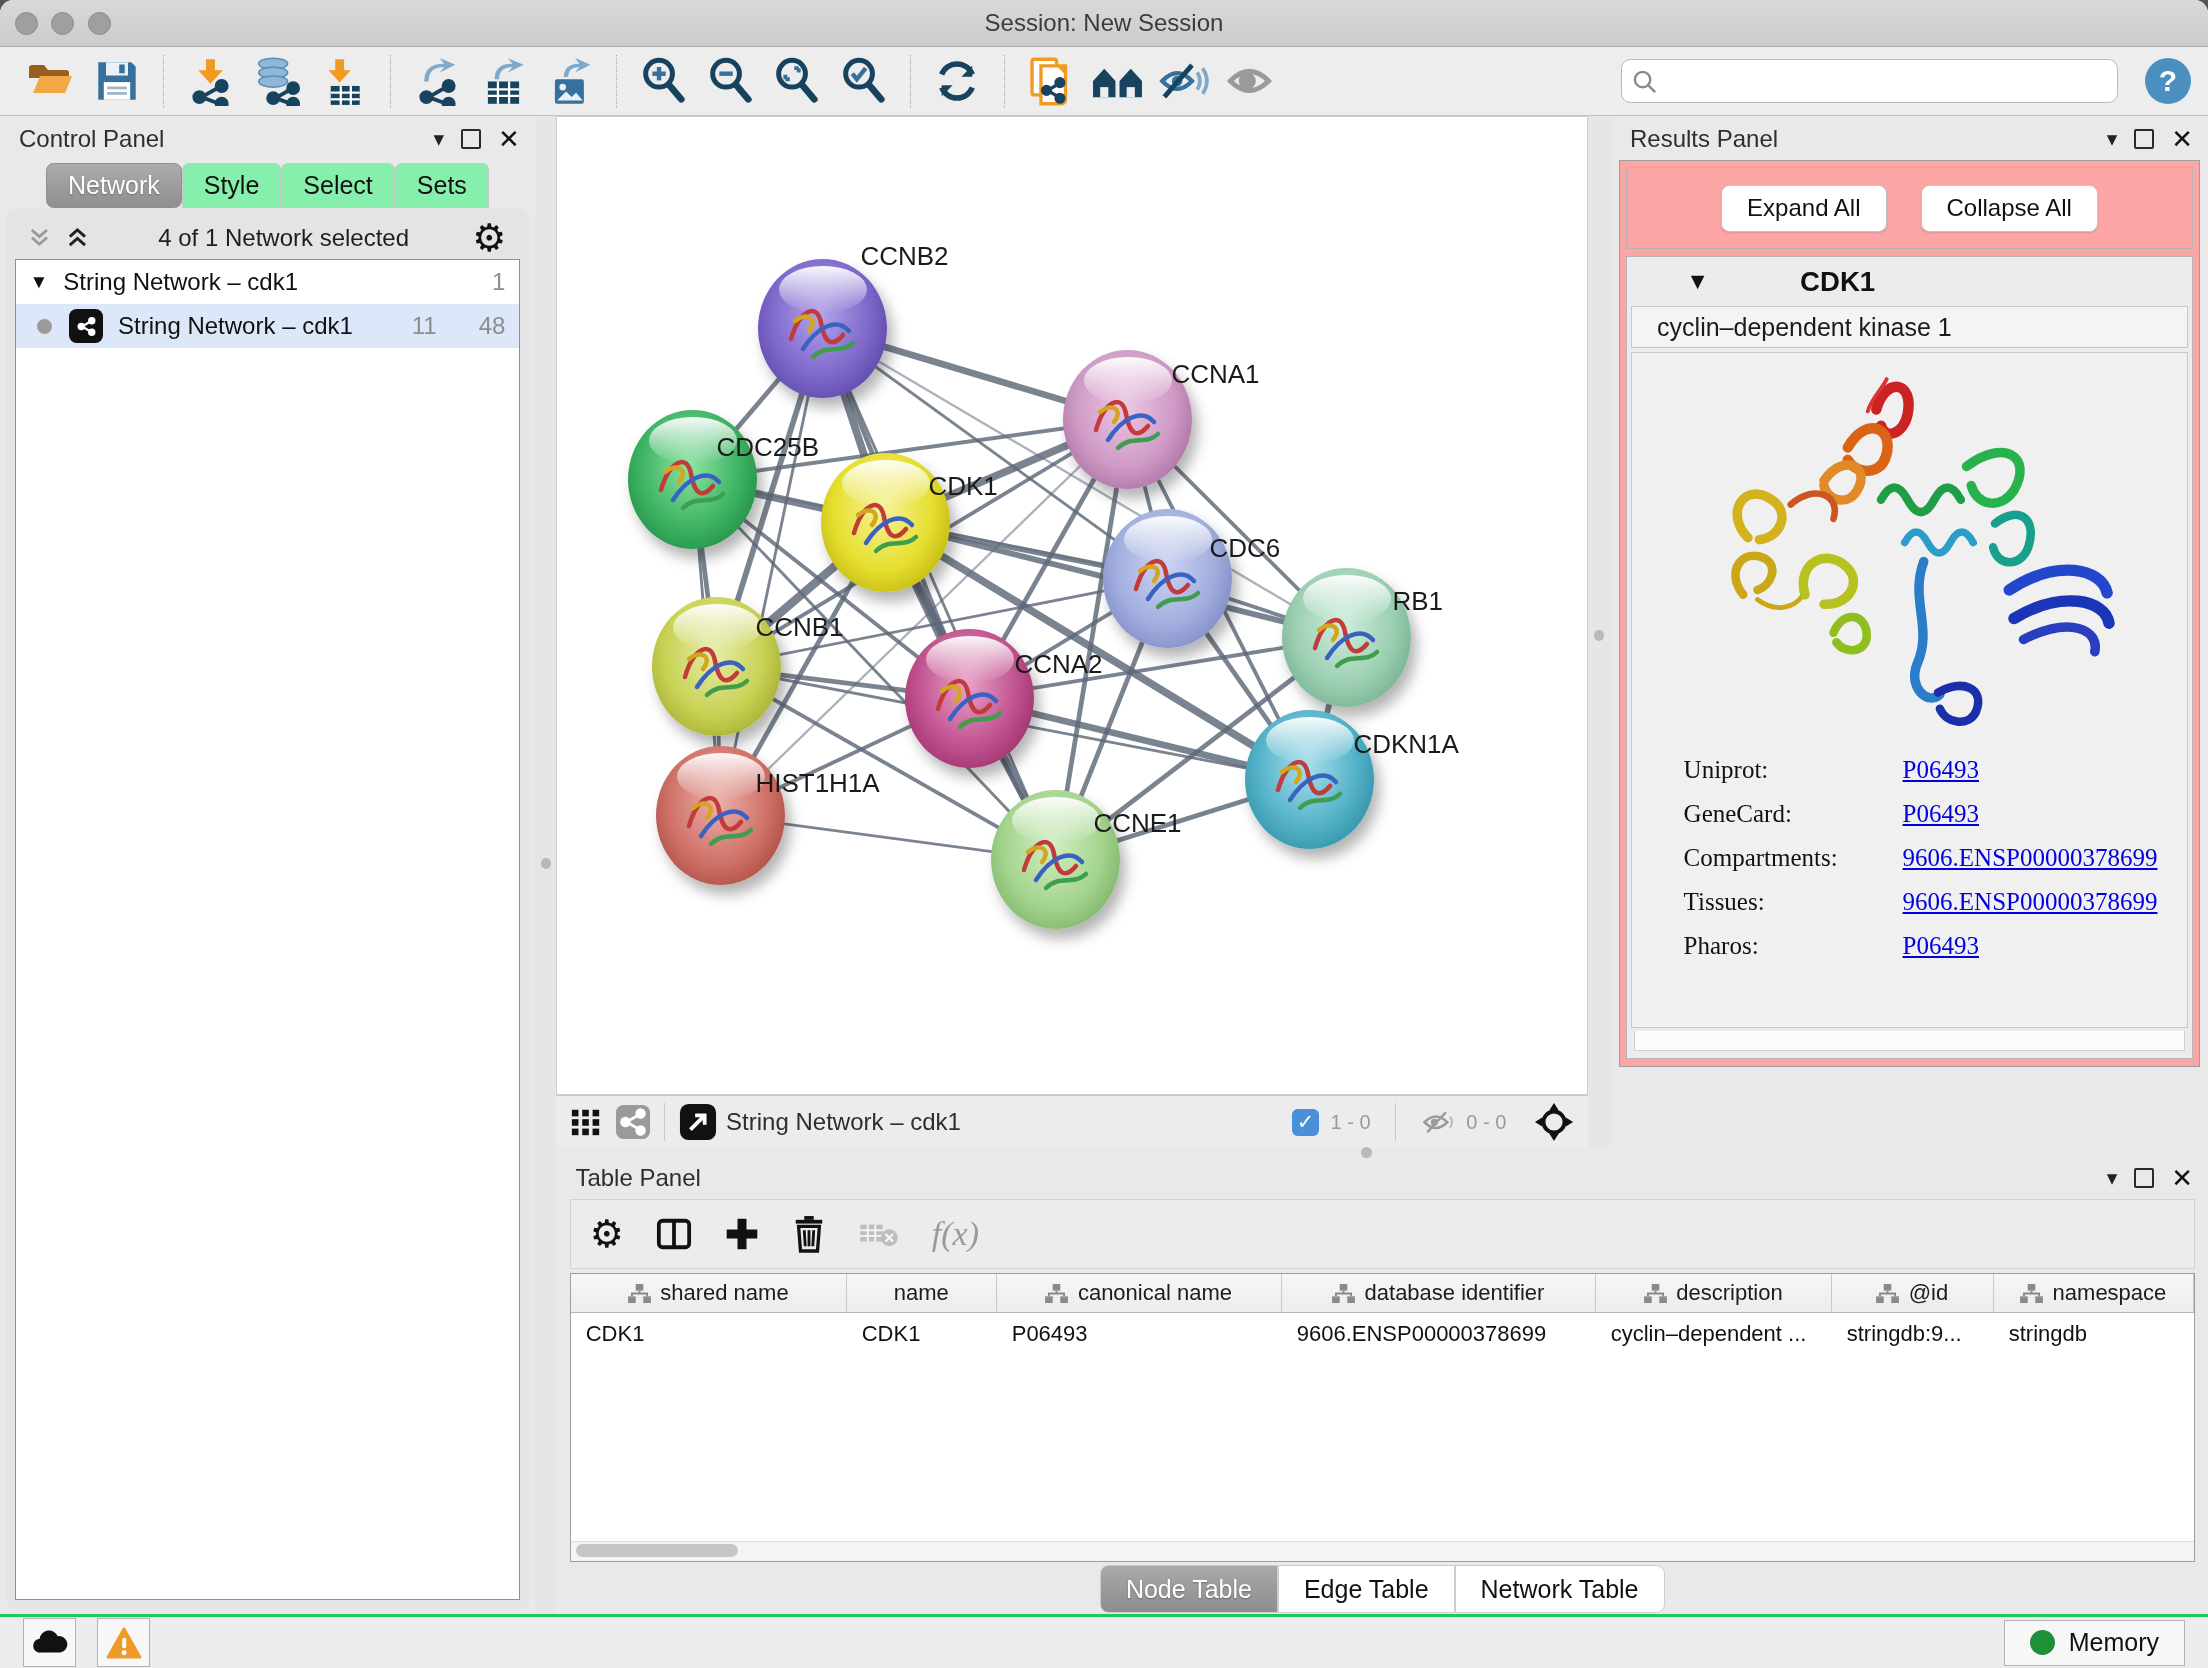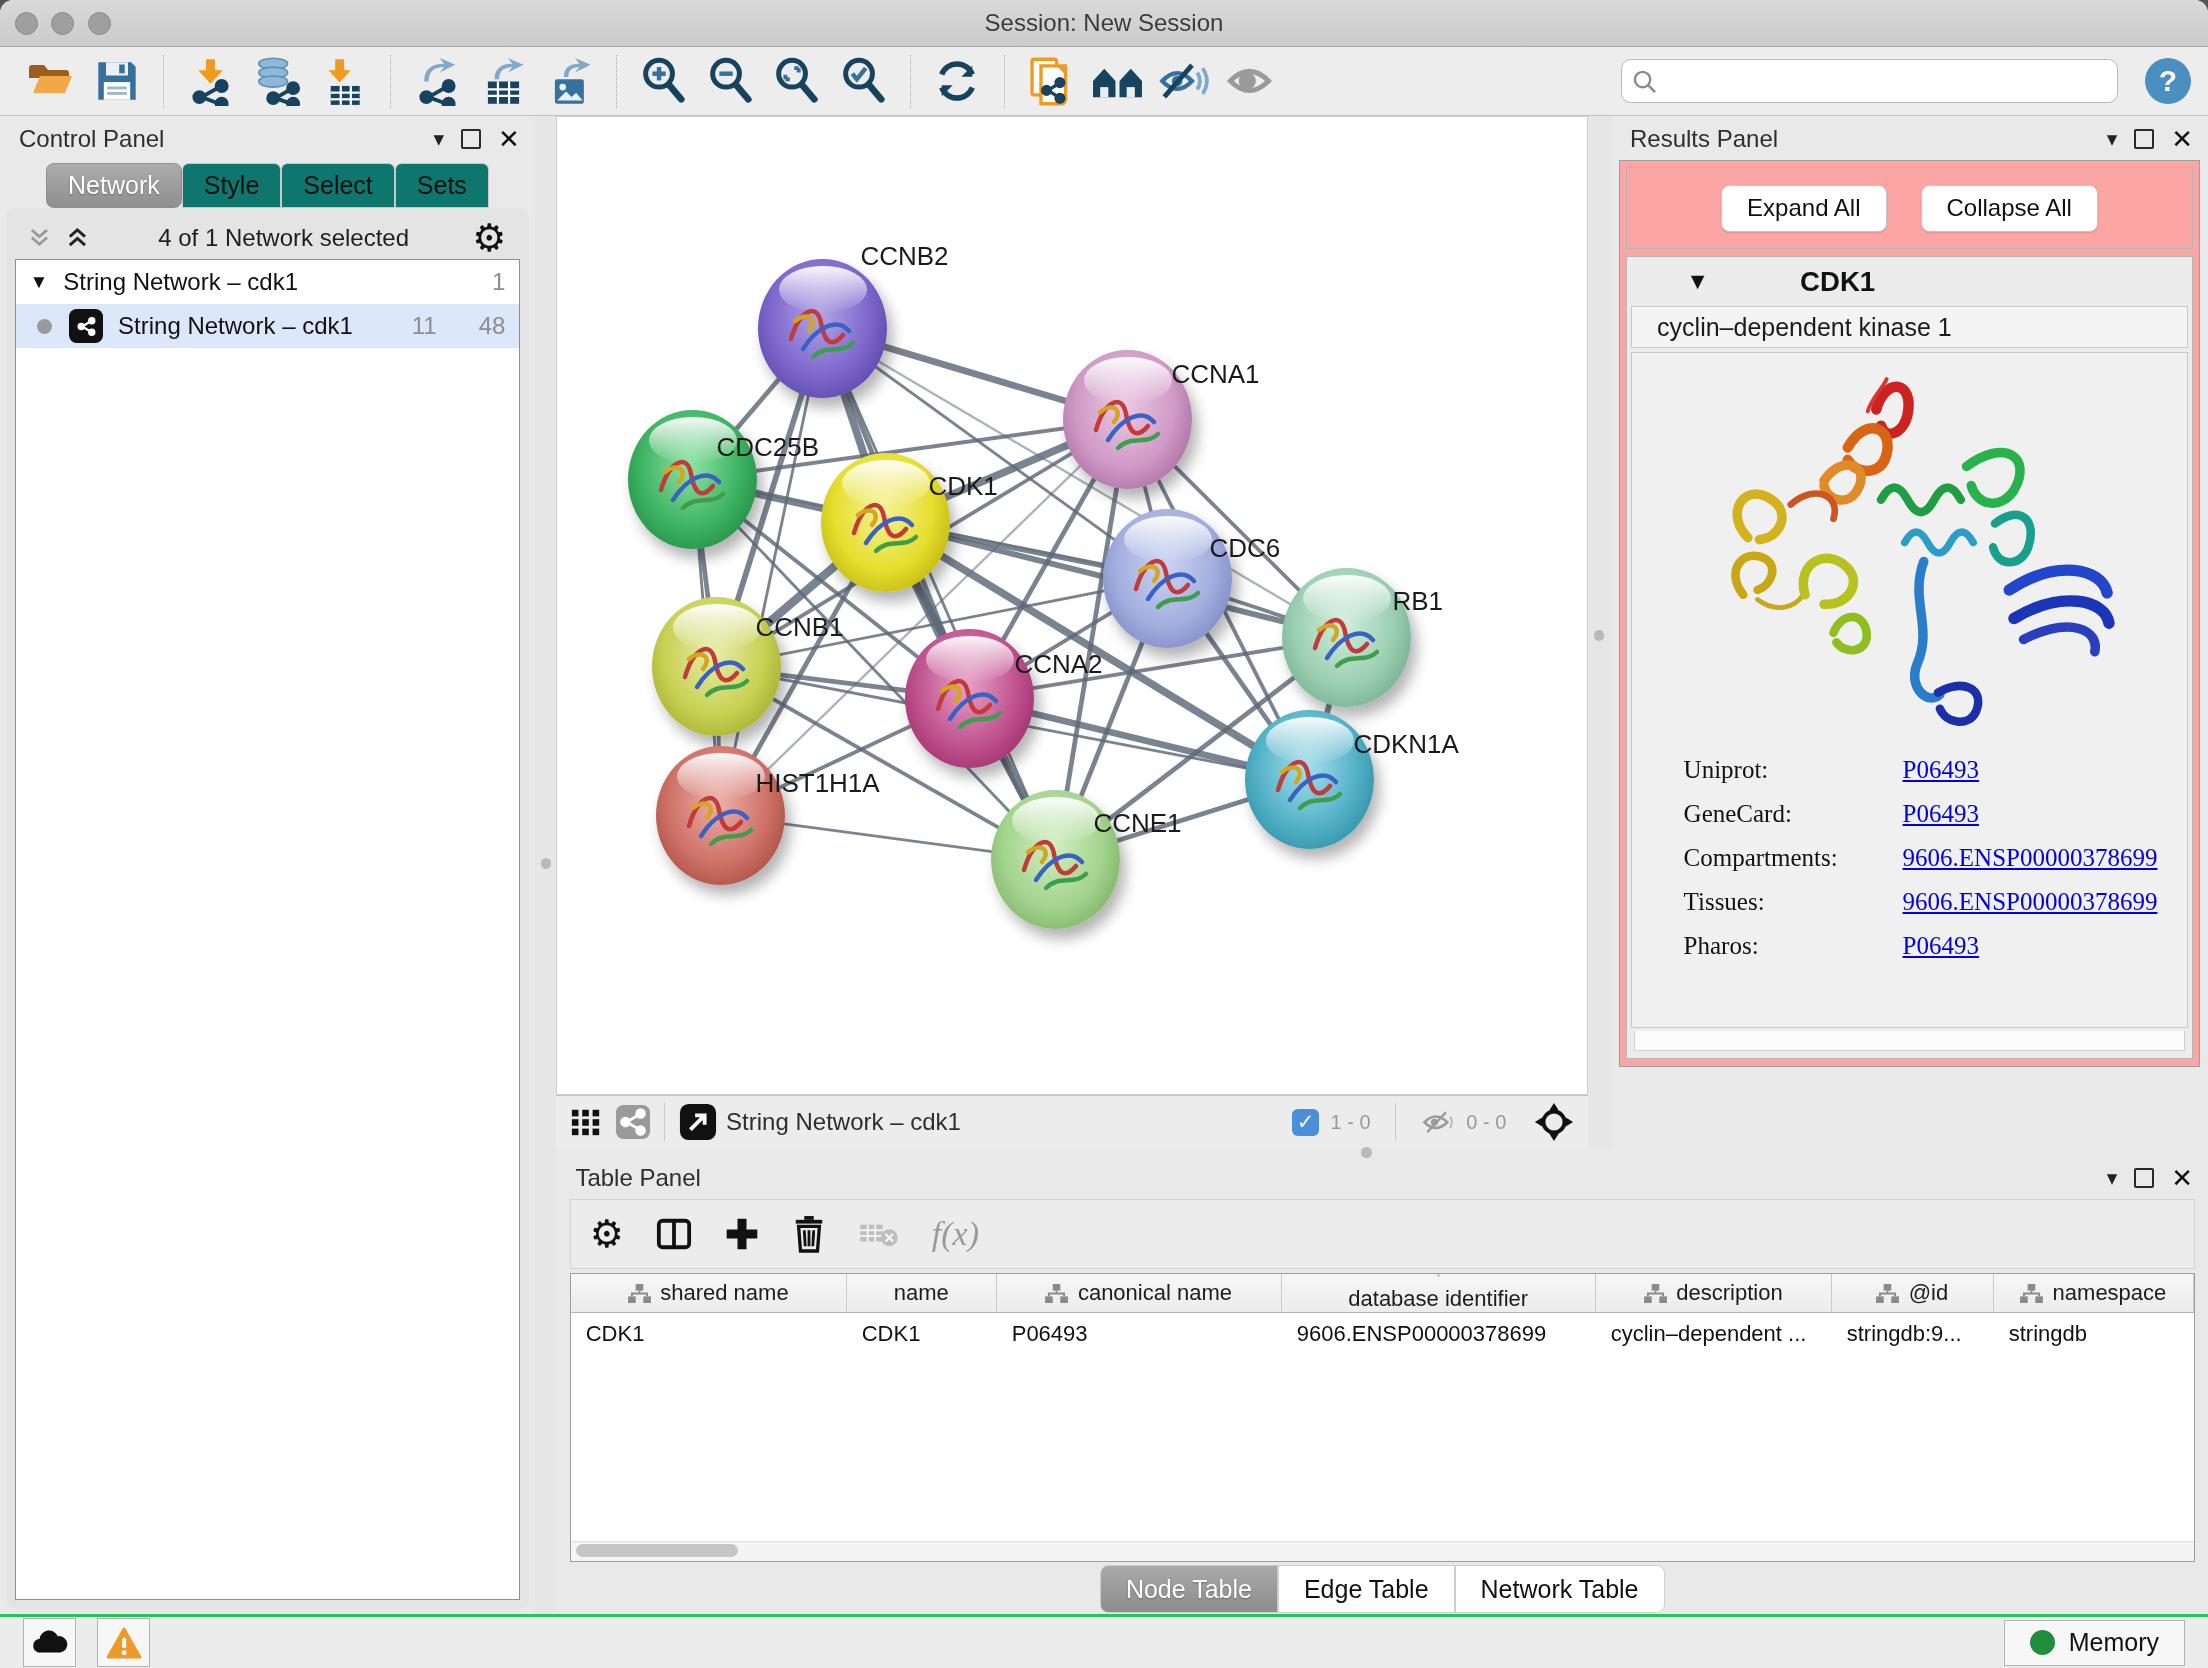--- a/index.html
+++ b/index.html
@@ -25,21 +25,21 @@
   #main{position:absolute;top:116px;left:0;right:0;height:1501px;display:flex;}
   
   #control-panel{width:571px;background:#e9e9e9;display:flex;flex-direction:column;box-sizing:border-box;}
   .panel-head{height:38px;display:flex;align-items:center;padding:3.8px 15px 0 19px;}
   .panel-title{font-size:24px;color:#2e2e2e;}
   .panel-icons{margin-left:auto;display:flex;align-items:center;gap:17px;}
   .ph-arrow{font-size:21px;color:#222;}
   .ph-float{width:16px;height:16px;border:2.9px solid #2a2a2a;border-radius:1.9px;}
   .ph-close{font-size:26px;font-weight:bold;color:#111;line-height:1;}
   .tabs-row{display:flex;justify-content:center;margin-top:5.7px;}
-  .tab{font-size:25px;padding:6.7px 21px;background:#0f766e;border:1px solid #c9c9c9;color:#111;border-radius:6.7px 6.7px 0 0;}
+  .tab{font-size:25px;padding:6.7px 21px;background:#86efac;border:1px solid #c9c9c9;color:#111;border-radius:6.7px 6.7px 0 0;}
   .tab.active{background:linear-gradient(#acacac,#8f8f8f);color:#fff;border-color:#8f8f8f;border-radius:7.6px;text-shadow:0 1px 1.9px rgba(0,0,0,.3);}
   #cp-body{flex:1;margin:0 5.7px 7.6px 5.7px;background:#e4e4e4;border-radius:9.5px;display:flex;flex-direction:column;padding:9.5px 9.5px;}
   #cp-status{height:42px;display:flex;align-items:center;padding:0 13.3px;}
   #cp-status .mid{flex:1;text-align:center;font-size:24px;color:#1f1f1f;}
   #tree-box{flex:1;background:#fff;border:1.9px solid #8f8f8f;overflow:hidden;}
   .tree-row{display:flex;align-items:center;height:44px;font-size:24px;color:#111;padding:0 13.3px;}
   .tree-row .count{margin-left:auto;color:#8d8d8d;}
   .tree-row.selected{background:#dce8f9;}
   .tree-dot{width:15px;height:15px;border-radius:50%;background:#9a9a9a;margin:0 17px 0 7.6px;}
   .share-badge{width:34px;height:34px;border-radius:7.6px;background:#111;display:flex;align-items:center;justify-content:center;margin-right:15px;}
@@ -728,21 +728,21 @@
                 <svg width="23" height="19" viewBox="0 0 24 20">
                   <g fill="#8a8a8a">
                     <rect x="8" y="0" width="8" height="7"></rect>
                     <rect x="0" y="13" width="8" height="7"></rect>
                     <rect x="16" y="13" width="8" height="7"></rect>
                   </g>
                   <path d="M12 7 v3 M4 13 v-3 h16 v3" stroke="#8a8a8a" stroke-width="2" fill="none"></path>
                 </svg>
                 <span>canonical name</span>
               </div>
-              <div class="th-cell" style="width: 314px; flex-direction: column;">
+              <div class="th-cell" style="width: 314px;">
                 <svg width="23" height="19" viewBox="0 0 24 20">
                   <g fill="#8a8a8a">
                     <rect x="8" y="0" width="8" height="7"></rect>
                     <rect x="0" y="13" width="8" height="7"></rect>
                     <rect x="16" y="13" width="8" height="7"></rect>
                   </g>
                   <path d="M12 7 v3 M4 13 v-3 h16 v3" stroke="#8a8a8a" stroke-width="2" fill="none"></path>
                 </svg>
                 <span>database identifier</span>
               </div>

